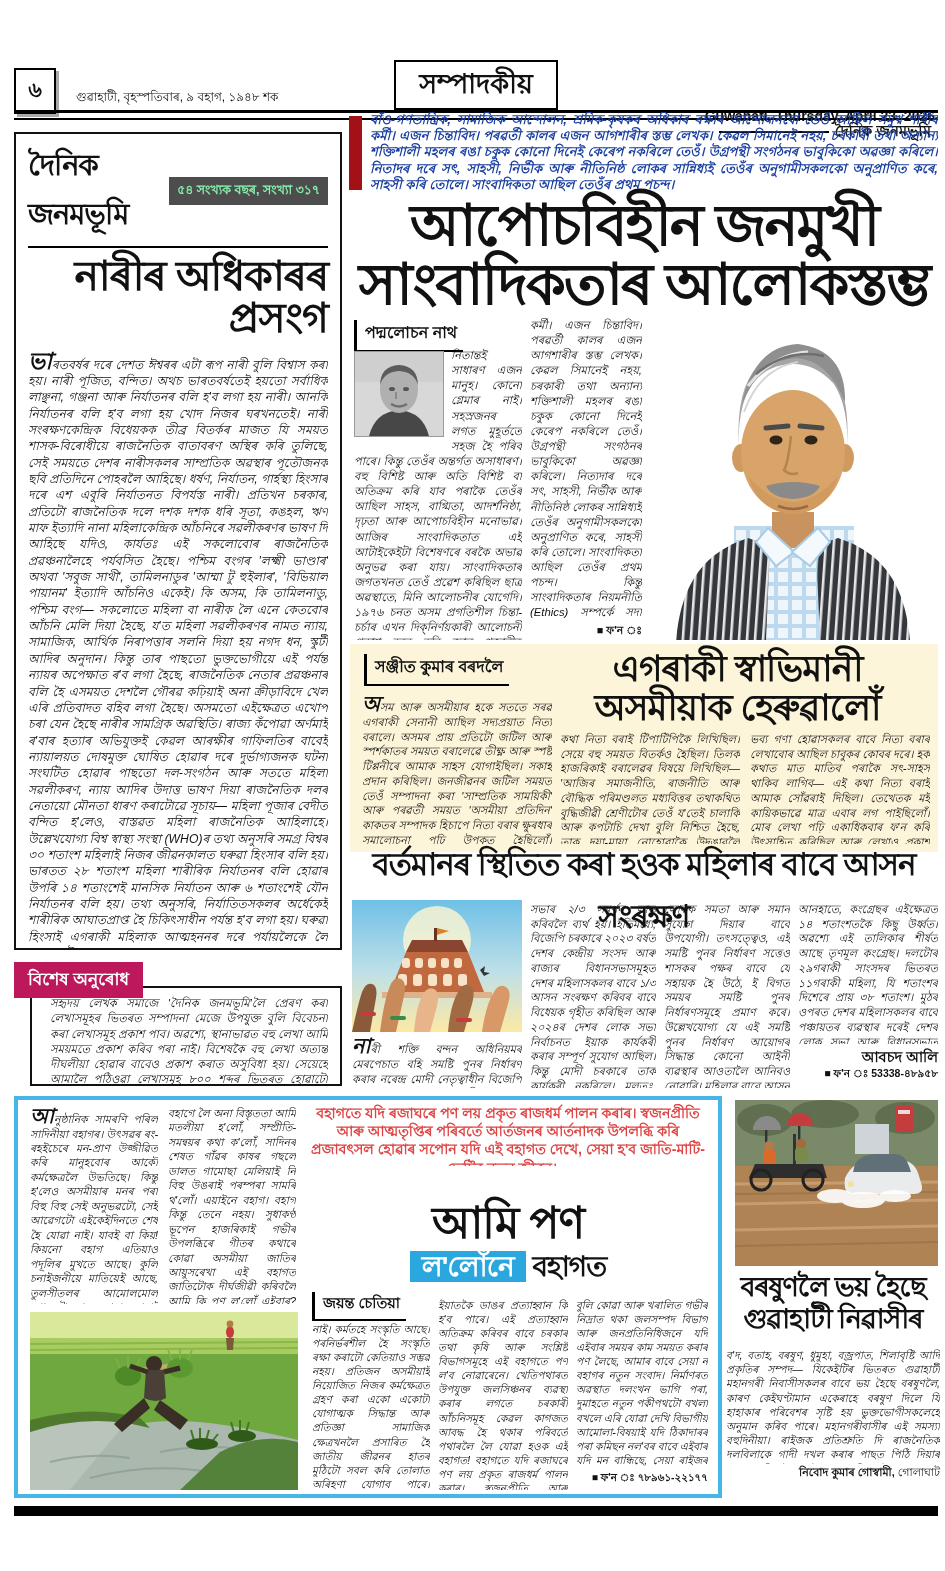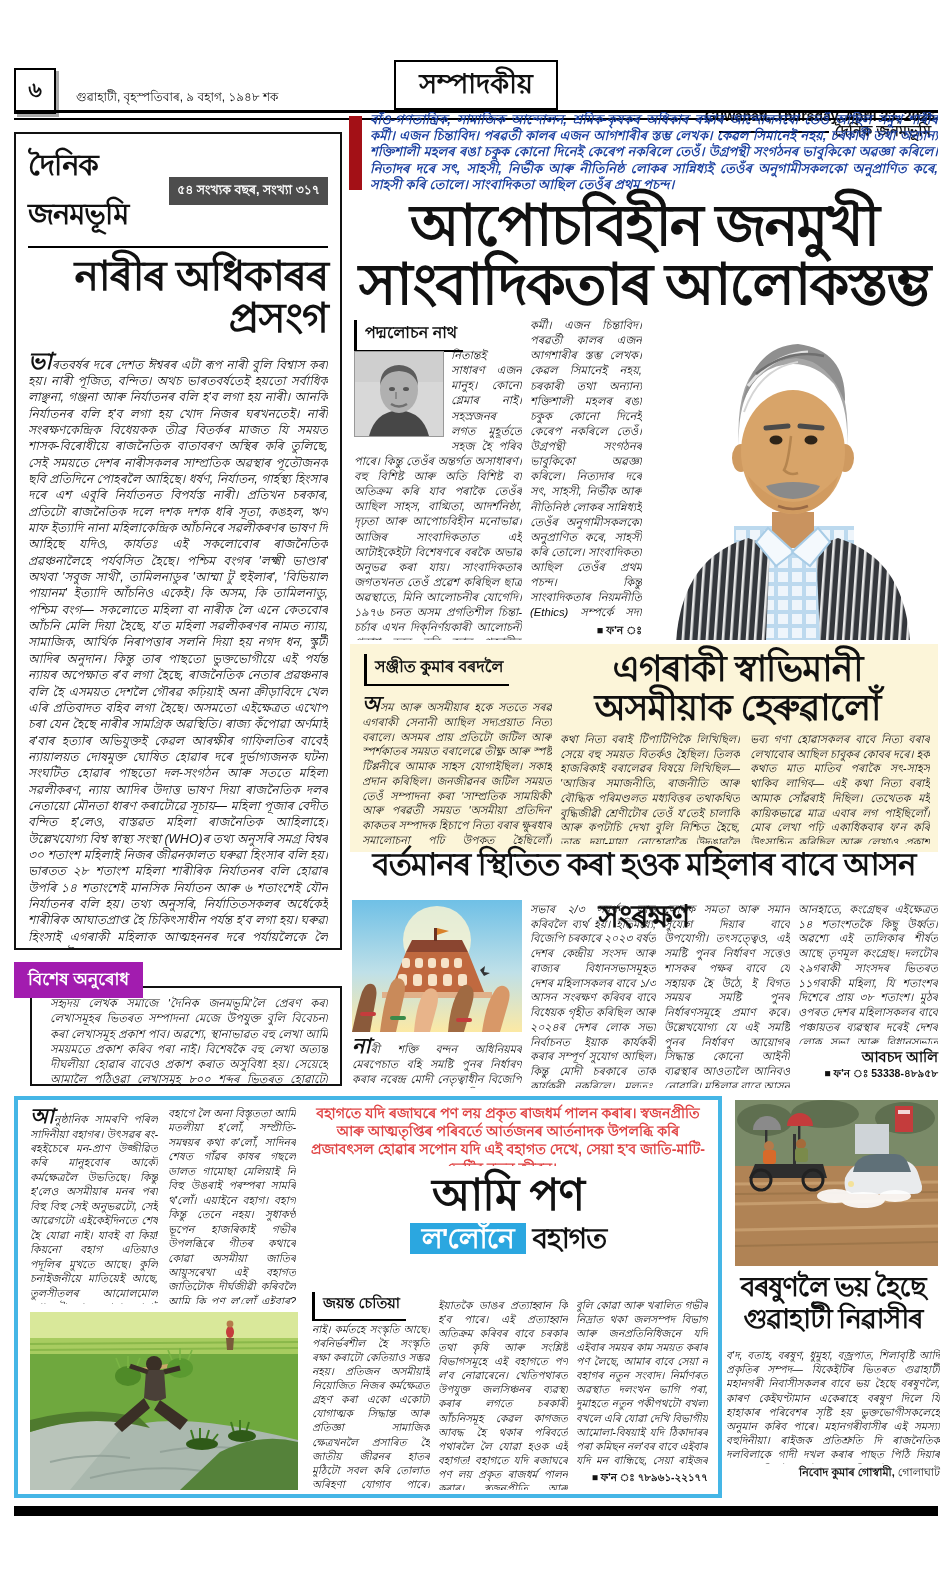--- a/index.html
+++ b/index.html
@@ -18,27 +18,27 @@
          display:flex;align-items:center;justify-content:center;font-size:27px;}
   .date-en{right:10px;top:92px;font-size:14px;font-weight:bold;margin-top:16px;}
   .rules{left:14px;top:110px;width:924px;height:5px;border-top:3px solid #000;border-bottom:2px solid #000;}
   .plabel{right:14px;top:119px;display:flex;align-items:center;gap:6px;font-size:15px;font-weight:bold;}
   .plabel .pline{width:110px;border-top:2px solid #000;}
 
   
   .edcol{left:14px;top:132px;width:328px;height:818px;border:2px solid #111;padding:8px 12px;box-sizing:border-box;overflow:hidden;}
   .mast{display:flex;align-items:center;gap:8px;}
   .mast-title{font-size:29px;font-weight:bold;letter-spacing:-1px;}
-  .mast-badge{background:#4d4d4d;color:#ffffff;font-size:12.5px;font-weight:bold;padding:4px 8px;white-space:nowrap;}
+  .mast-badge{background:#4d4d4d;color:#86efac;font-size:12.5px;font-weight:bold;padding:4px 8px;white-space:nowrap;}
   .mast-rule{border-bottom:2.5px solid #000;margin:6px 0 4px;}
   .ed-title{font-size:41px;font-weight:bold;text-align:right;letter-spacing:-1px;margin:8px 0 10px;line-height:1.02;}
   .edcol p{font-size:12.2px;margin:0 0 4px;}
 
   
-  .sreq-label{left:14px;top:962px;background:#a21caf;color:#fff;font-size:17px;font-weight:bold;
+  .sreq-label{left:14px;top:962px;background:#be185d;color:#fff;font-size:17px;font-weight:bold;
               padding:4px 14px;z-index:3;}
   .sreq-box{left:30px;top:986px;width:312px;height:100px;border:2px solid #111;
             padding:8px 12px 6px 18px;box-sizing:border-box;overflow:hidden;}
   .sreq-box .body{font-size:11.4px;}
 
   
   .redbar{left:349px;top:116px;width:13px;height:74px;background:#a31016;}
   .lead-intro{left:370px;top:112px;width:568px;height:84px;color:#1a3fa0;font-size:13.1px;
               font-weight:600;line-height:1.24;}
   .lead-hl{left:350px;top:196px;width:588px;text-align:center;font-weight:800;
@@ -71,21 +71,21 @@
   .r-author{left:798px;top:1046px;width:140px;text-align:right;font-weight:bold;font-size:14.5px;}
   .r-phone{left:798px;top:1066px;width:140px;text-align:right;font-size:10.5px;font-weight:bold;}
 
   
   .bluebox{left:14px;top:1096px;width:708px;height:402px;border:4px solid #45b6e6;box-sizing:border-box;background:#fff;}
   .b-col1{left:30px;top:1106px;width:128px;height:198px;font-size:10.8px;}
   .b-col2{left:168px;top:1106px;width:128px;height:198px;font-size:10.8px;}
   .b-redintro{left:306px;top:1104px;width:404px;height:62px;color:#e04545;font-size:14.2px;
               font-weight:bold;text-align:center;line-height:1.28;overflow:hidden;}
   .b-hl{left:306px;top:1170px;width:404px;text-align:center;font-weight:800;letter-spacing:-1px;line-height:1.12;}
-  .b-hl .l1{font-size:44px;}
+  .b-hl .l1{font-size:44px;margin-top:28px;}
   .b-hl .l2{font-size:28px;margin-top:4px;}
   .b-hl .hlt{background:#2ba7e0;color:#fff;padding:0 12px;}
   .b-byline{left:312px;top:1292px;}
   .b-byline .byline{font-size:14.5px;}
   .b-col3{left:312px;top:1322px;width:118px;height:168px;font-size:10.5px;}
   .b-col4{left:438px;top:1298px;width:130px;height:192px;font-size:10.5px;}
   .b-col5{left:576px;top:1298px;width:132px;height:170px;font-size:10.5px;}
   .b-phone{left:576px;top:1470px;width:132px;text-align:right;font-size:10.3px;font-weight:bold;}
   .b-photo{left:30px;top:1312px;width:268px;height:178px;}
 

